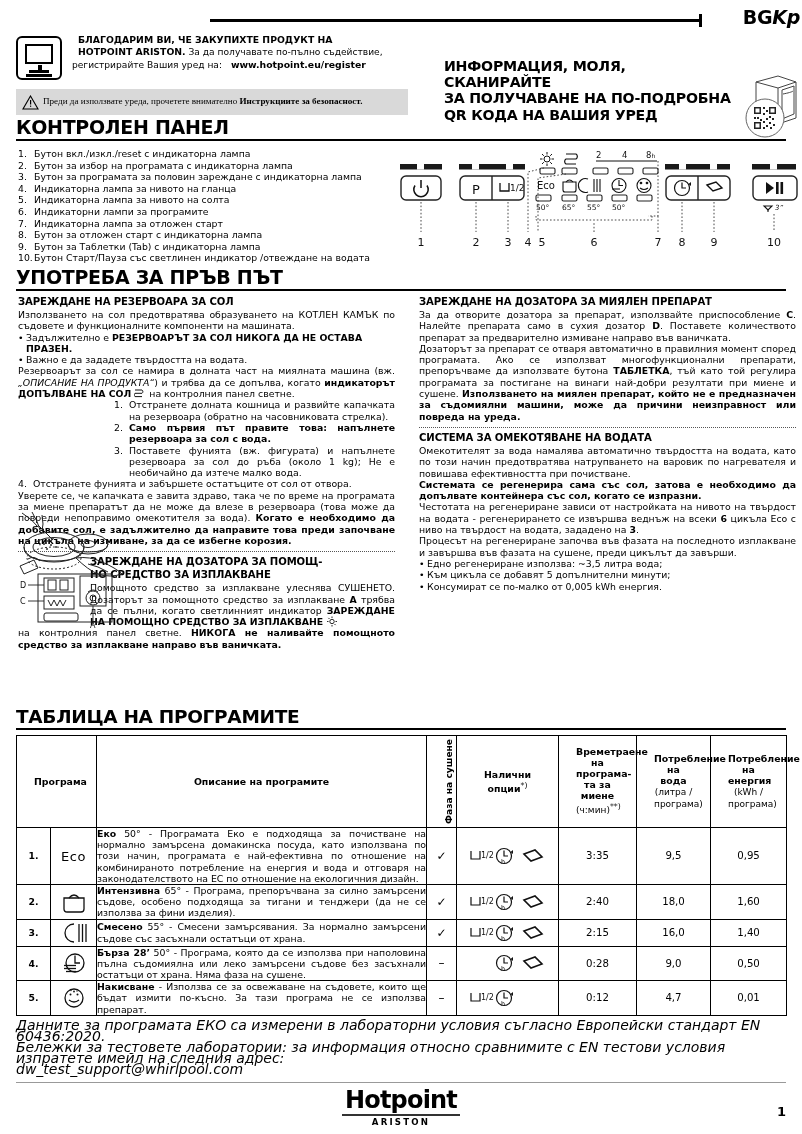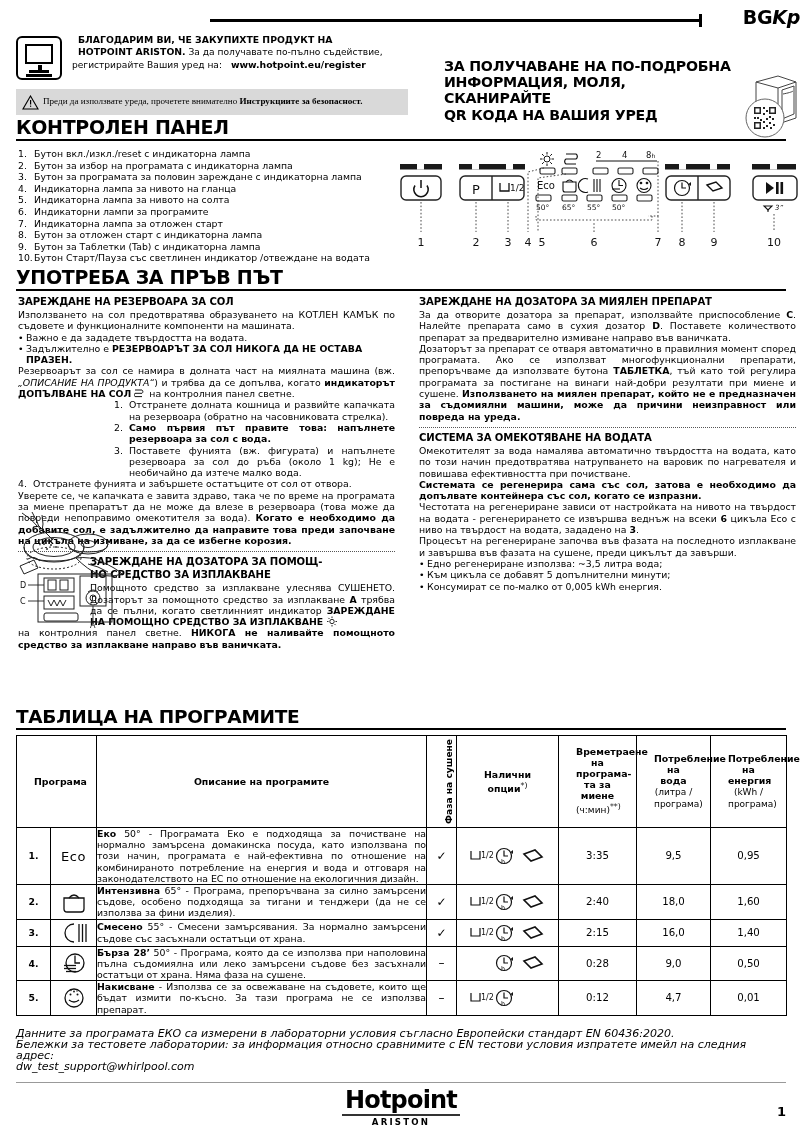--- a/index.html
+++ b/index.html
@@ -109,21 +109,21 @@
           font-size:9.1px; font-weight:bold; line-height:11px; margin:0 auto; }
   td.num { text-align:center; font-size:9.3px; font-weight:bold; width:36px;}
   td.picto { text-align:center; width:46px; }
   td.desc { font-size:9.35px; line-height:11.2px; padding:2px 4px; text-align:justify;}
   td.desc b{font-weight:bold;}
   td.dry { text-align:center; font-size:12px; }
   td.opts{ text-align:center; }
   td.val{ text-align:center; font-size:10.2px;}
 
   
-  .fn { font-size:11px; font-style:italic; line-height:11px; margin-top:12px; }
+  .fn { font-size:14px; font-style:italic; line-height:11px; margin-top:4px; }
 
   
   .footer { position:absolute; left:16px; right:16px; bottom:6px; height:46px; }
   .footer .hr{ position:absolute; left:0; right:0; top:0; height:1.4px; background:#999;}
   .footer .logo{ position:absolute; left:0; right:0; top:6px; text-align:center;}
   .footer .logo .hp{ font-size:24px; font-weight:bold; letter-spacing:-.8px; line-height:25px;}
   .footer .logo .bar{ width:118px; height:2.4px; background:#333; margin:1px auto 1px auto;}
   .footer .logo .ar{ font-size:8.6px; font-weight:bold; letter-spacing:2.2px;}
   .footer .pg{ position:absolute; right:0; top:22px; font-size:13px; font-weight:bold;}
 
@@ -161,22 +161,22 @@
               <rect x="8" y="10.6" width="1.2" height="1.2" fill="#000"></rect>
             </svg>
         </div>
         <div class="t">
           <span>Преди да използвате уреда, прочетете внимателно </span><b>Инструкциите за безопасност.</b>
         </div>
       </div>
     </div>
 
     <div class="hdr-right">
+      <div class="big">ИНФОРМАЦИЯ, МОЛЯ, СКАНИРАЙТЕ</div>
       <div class="big">ЗА ПОЛУЧАВАНЕ НА ПО-ПОДРОБНА</div>
-      <div class="big">ИНФОРМАЦИЯ, МОЛЯ, СКАНИРАЙТЕ</div>
       <div class="big">QR КОДА НА ВАШИЯ УРЕД</div>
     </div>
 
     <div class="hdr-qr">
       <svg width="64" height="74" viewBox="0 0 64 74">
         <g fill="none" stroke="#444" stroke-width="1">
           <path d="M18 8 L40 2 L58 8 L58 44 L40 50 L18 44 Z"></path>
           <path d="M18 8 L40 14 L40 50"></path>
           <path d="M40 14 L58 8"></path>
           <path d="M44 16 L56 12 L56 40 L44 45 Z"></path>
@@ -399,22 +399,22 @@
 
   <div class="sec-title">УПОТРЕБА ЗА ПРЪВ ПЪТ</div>
 
   <div class="cols">
 
     <div class="col colL">
 
       <div class="sub">ЗАРЕЖДАНЕ НА РЕЗЕРВОАРА ЗА СОЛ</div>
       <div class="p">Използването на сол предотвратява образуването на КОТЛЕН КАМЪК по съдовете и функционалните компоненти на машината.</div>
       <div class="bullets">
+        <div><span>Задължително е </span><b>РЕЗЕРВОАРЪТ ЗА СОЛ НИКОГА ДА НЕ ОСТАВА ПРАЗЕН.</b></div>
         <div>Важно е да зададете твърдостта на водата.</div>
-        <div><span>Задължително е </span><b>РЕЗЕРВОАРЪТ ЗА СОЛ НИКОГА ДА НЕ ОСТАВА ПРАЗЕН.</b></div>
       </div>
       <div class="p">
         <span>Резервоарът за сол се намира в долната част на миялната машина (вж. </span><i>„ОПИСАНИЕ НА ПРОДУКТА“</i><span>) и трябва да се допълва, когато </span><b>индикаторът ДОПЪЛВАНЕ НА СОЛ</b>
         <svg width="12" height="9" viewBox="0 0 12 9" style="display:inline;vertical-align:-1px">
             <path d="M1 1 h7 a2 2 0 0 1 0 3.3 h-7 a2 2 0 0 0 0 3.3 h7" fill="none" stroke="#111" stroke-width="1"></path>
           </svg><span> на контролния панел светне.</span>
       </div>
 
       <div class="wrapbox" style="min-height:78px">
         <div class="fig-salt">

